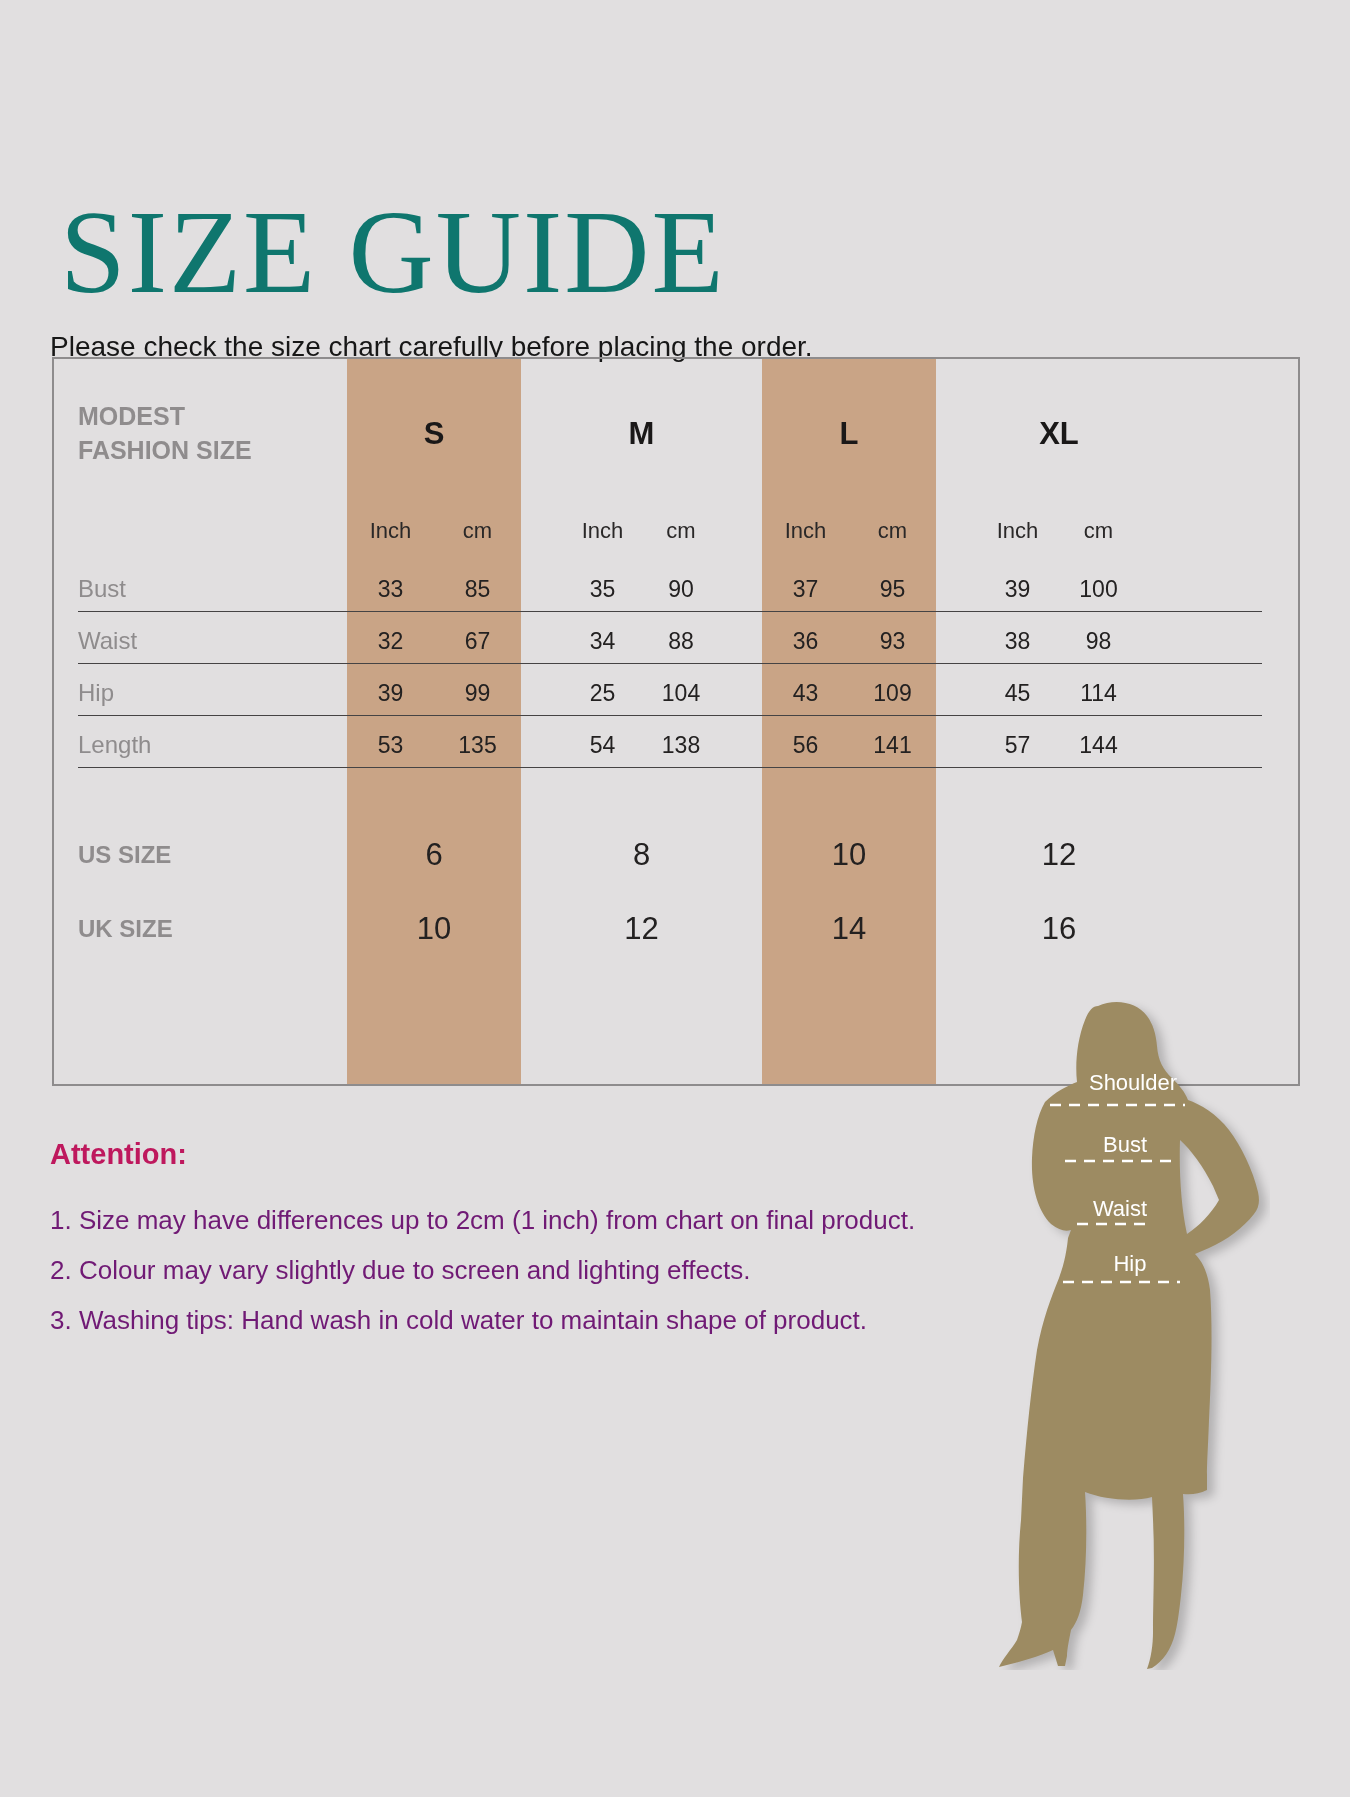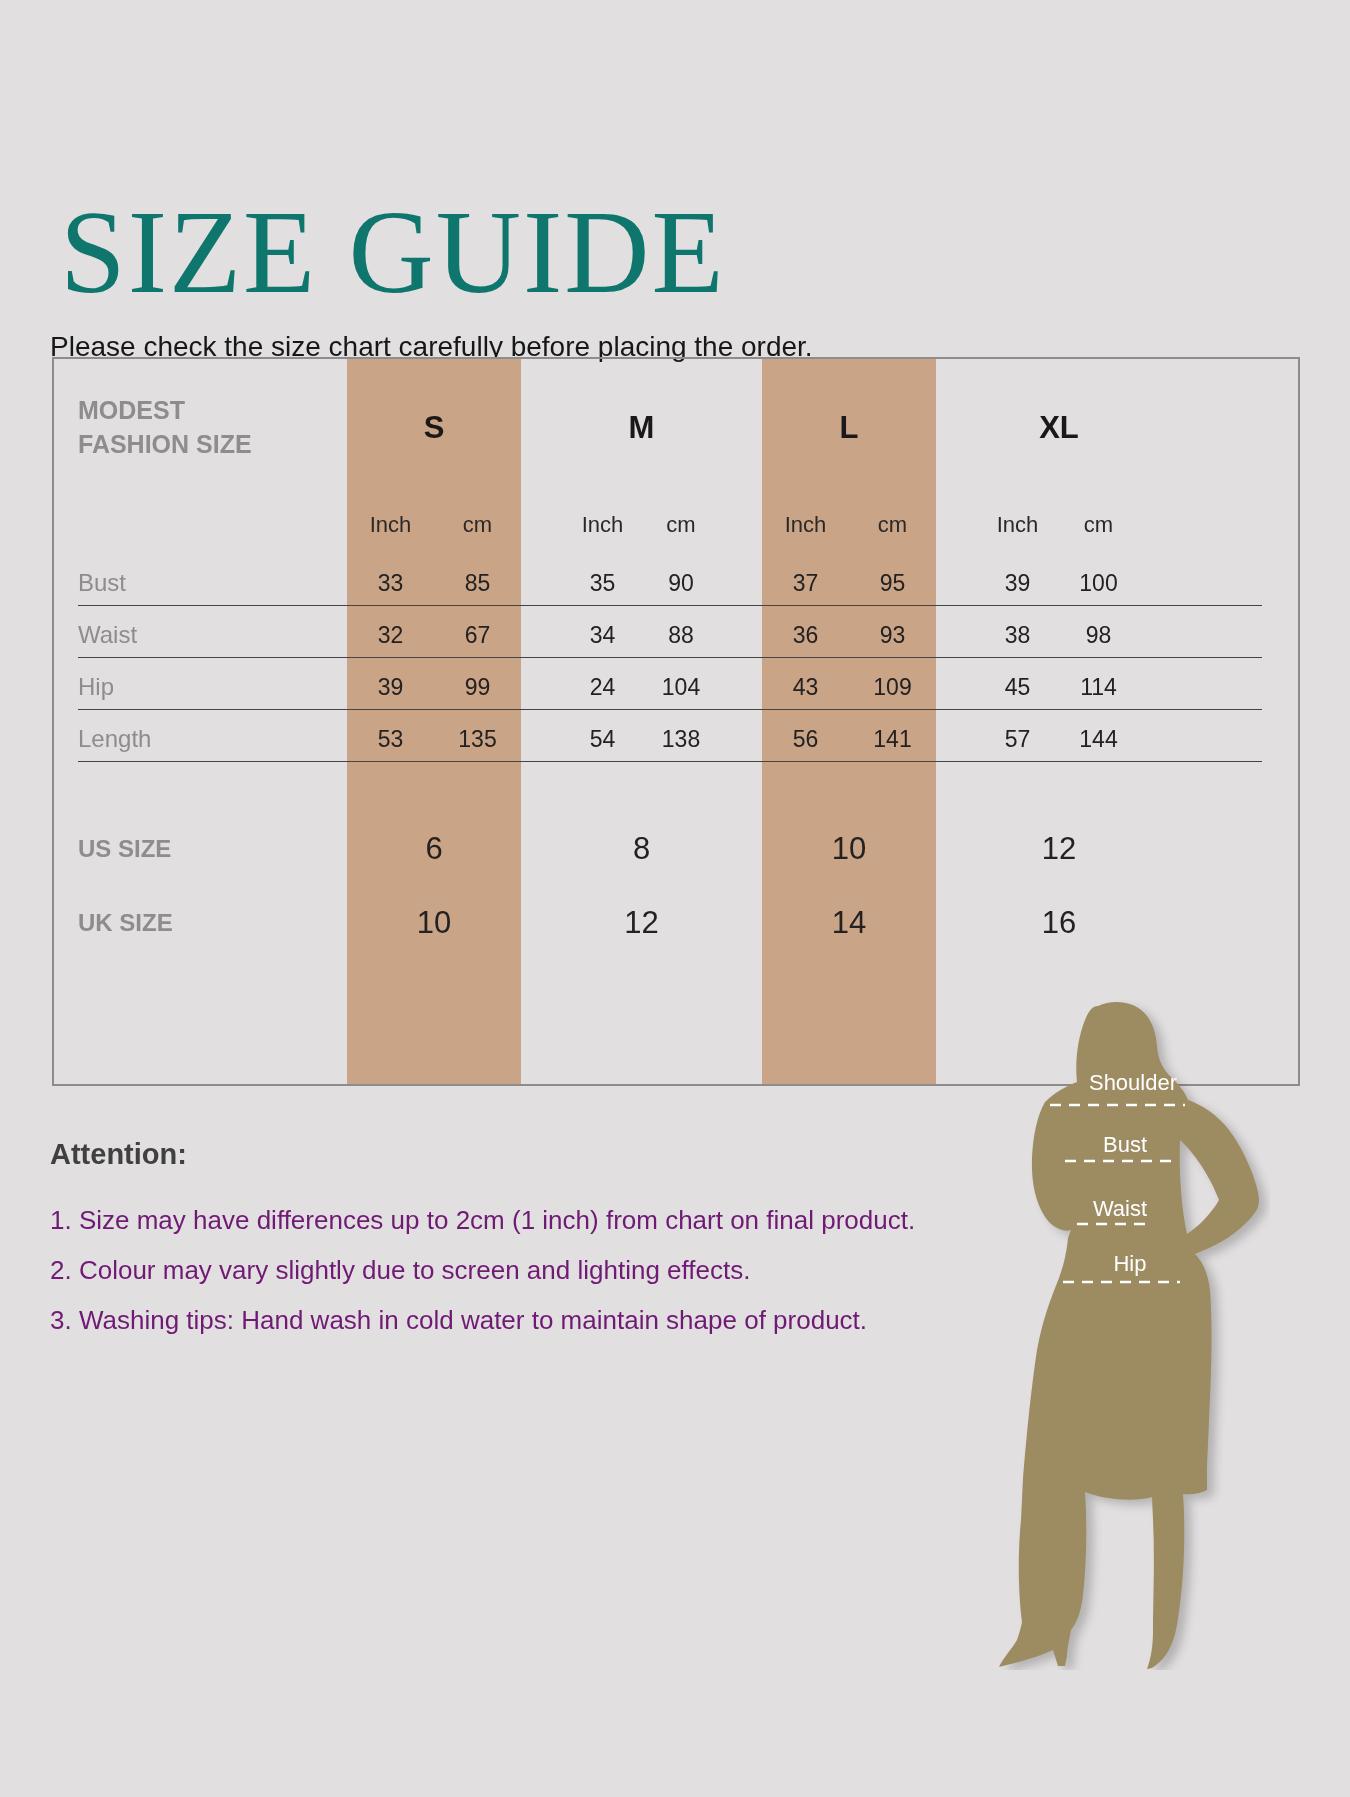--- a/index.html
+++ b/index.html
@@ -21,21 +21,21 @@
     position:absolute;left:52px;top:357px;width:1248px;height:729px;
     border:2px solid #8e8c8d;box-sizing:border-box;z-index:1;
     --cols:293px 87px 87px 121px 120px 87px 87px 121px 125px 1fr;
   }
   .hl{position:absolute;top:0;bottom:0;width:174px;background:#c9a486;z-index:0;}
   .hl-s{left:293px;}
   .hl-l{left:708px;}
   .t-row{display:grid;grid-template-columns:var(--cols);position:relative;z-index:1;}
   .cell{text-align:center;color:#232121;}
   .cell.lab{text-align:left;padding-left:24px;color:#8f8c8d;}
-  .r-head{height:118px;align-items:center;padding-top:10px;}
+  .r-head{height:118px;align-items:center;padding-top:16px;}
   .corner{font-size:25px;font-weight:bold;line-height:1.35;}
   .size-letter{font-size:31px;font-weight:bold;color:#1a1818;}
   .sp-s{grid-column:2 / span 2;}
   .sp-m{grid-column:4 / span 2;}
   .sp-l{grid-column:6 / span 2;}
   .sp-xl{grid-column:8 / span 2;}
   .r-units{height:76px;align-items:center;}
   .unit{font-size:22px;color:#2a2828;}
   .r-m1{height:43px;}
   .r-m{height:52px;}
@@ -47,21 +47,21 @@
     height:1.5px;background:#454344;
   }
   .nudge-r{padding-left:42px;}
   .nudge-l{padding-right:42px;}
   .r-gap{height:50px;}
   .r-size{height:74px;align-items:center;}
   .r-size .cell.lab{font-size:24px;font-weight:bold;}
   .size-val{font-size:31px;color:#232121;}
   
   .attention{position:absolute;left:50px;top:1138px;z-index:1;}
-  .attention h3{margin:0 0 34px 0;font-size:29px;color:#404040;}
+  .attention h3{margin:0 0 34px 0;font-size:29px;color:#be185d;}
   .attention p{margin:0 0 20px 0;font-size:26px;line-height:30px;color:#701a75;white-space:nowrap;}
   
   .figure-wrap{position:absolute;left:995px;top:1000px;width:275px;height:670px;z-index:2;}
   .figure-wrap svg{display:block;width:275px;height:670px;}
   .body-shape{filter:drop-shadow(7px 5px 5px rgba(0,0,0,0.20));}
   .fig-label{font-family:"Liberation Sans",sans-serif;font-size:22px;fill:#ffffff;}
   .dash{stroke:#ffffff;stroke-width:2.5;stroke-dasharray:11 8;}
 </style>
 </head>
 <body>
@@ -117,21 +117,21 @@
     <div class="cell">36</div>
     <div class="cell">93</div>
     <div class="cell nudge-r">38</div>
     <div class="cell nudge-l">98</div>
   </div>
 
   <div class="t-row r-m">
     <div class="cell lab">Hip</div>
     <div class="cell">39</div>
     <div class="cell">99</div>
-    <div class="cell nudge-r">24</div>
+    <div class="cell nudge-r">25</div>
     <div class="cell nudge-l">104</div>
     <div class="cell">43</div>
     <div class="cell">109</div>
     <div class="cell nudge-r">45</div>
     <div class="cell nudge-l">114</div>
   </div>
 
   <div class="t-row r-m">
     <div class="cell lab">Length</div>
     <div class="cell">53</div>

